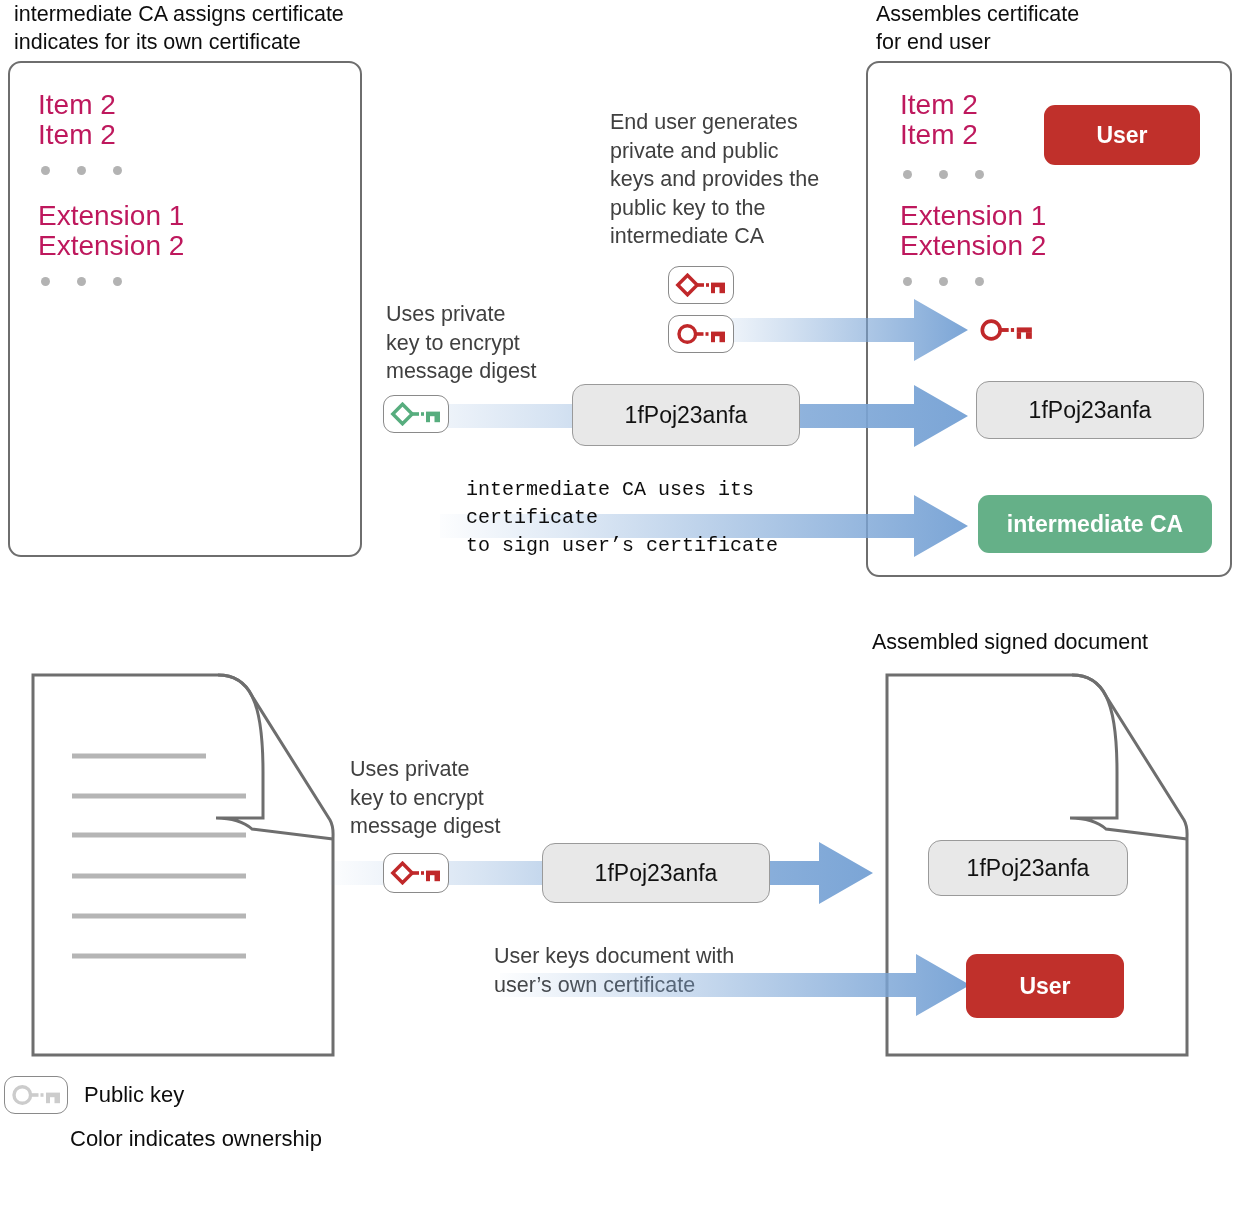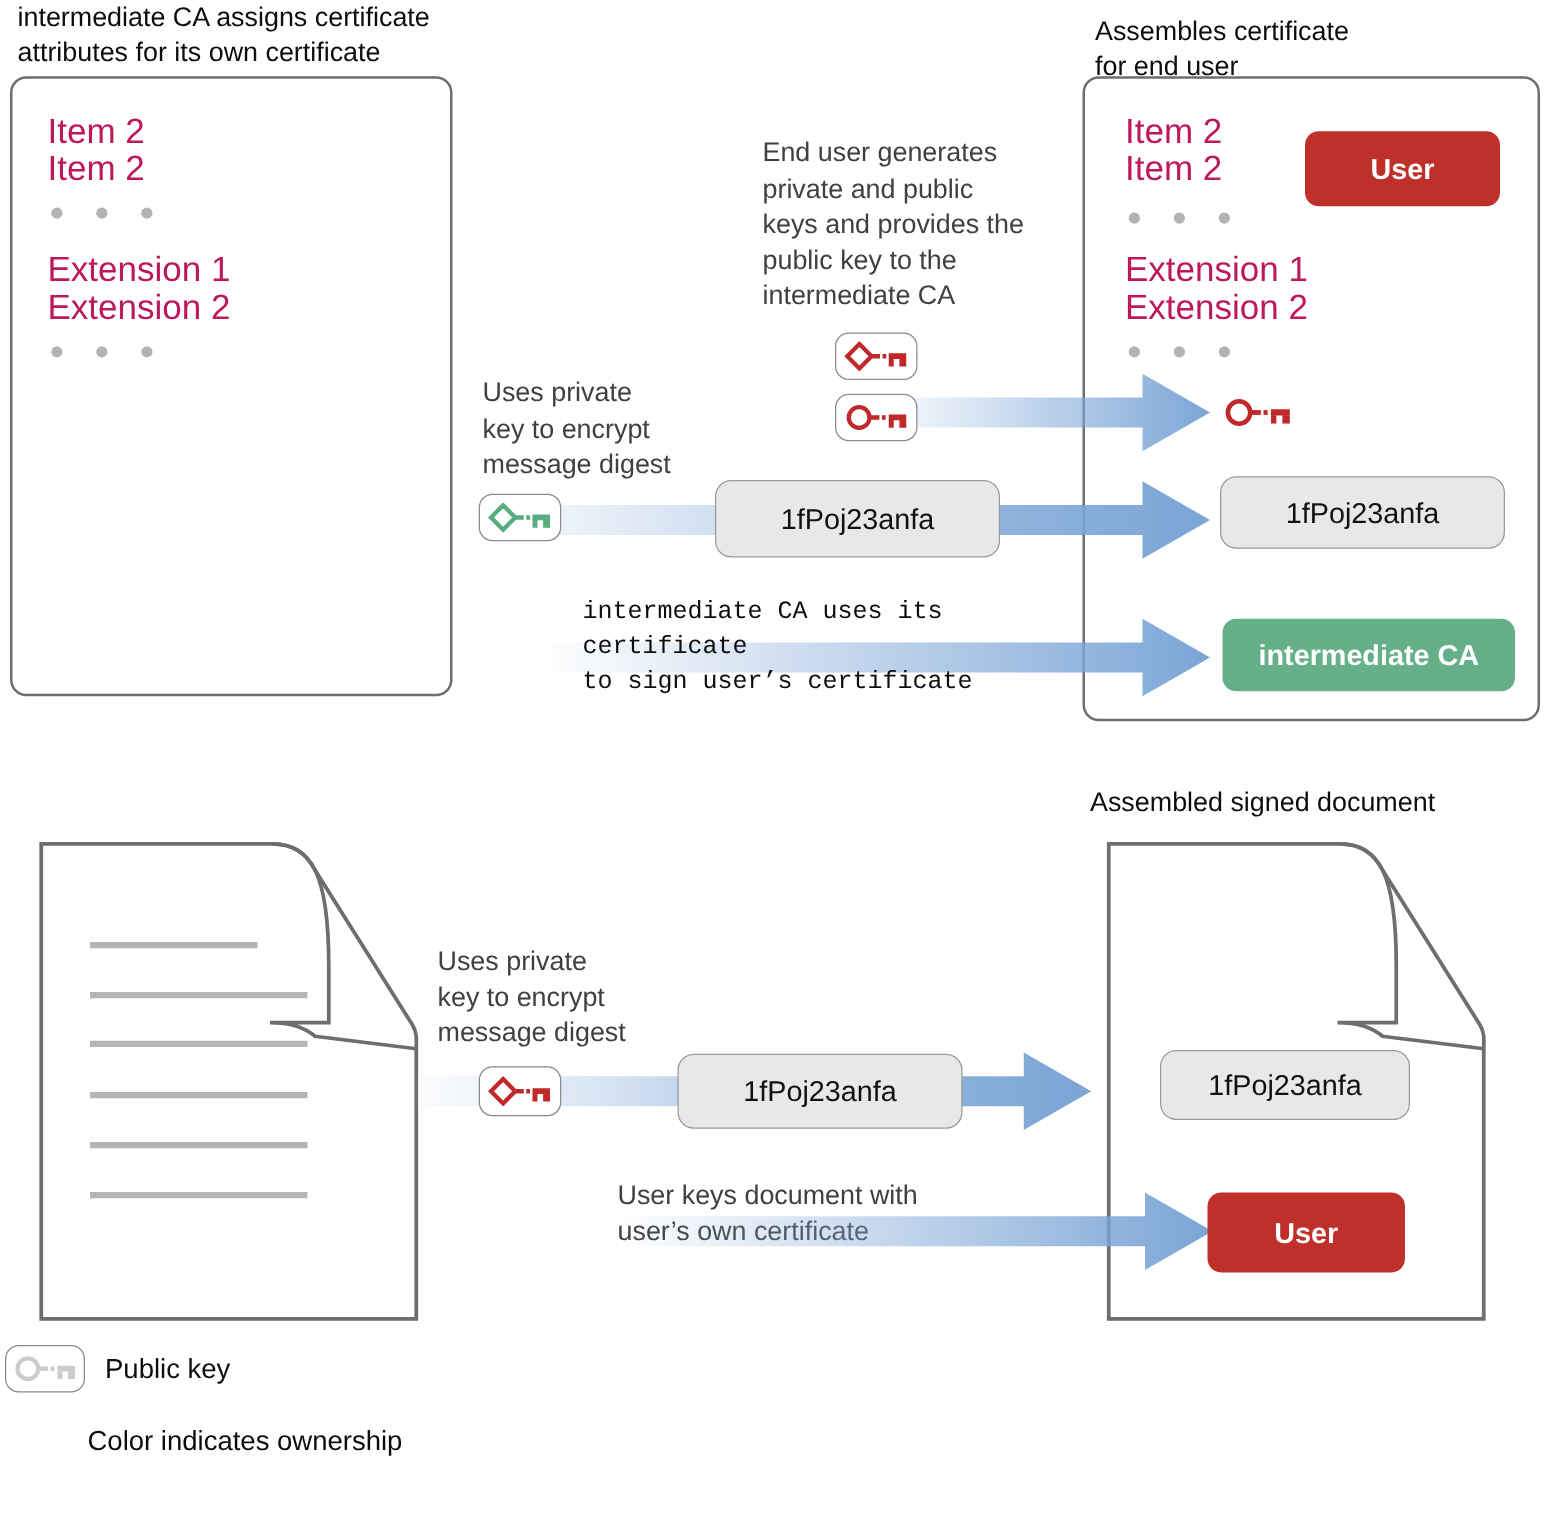--- a/index.html
+++ b/index.html
@@ -119,23 +119,23 @@
     font-size: 22px;
     color: #0d0d0d;
   }
 </style>
 </head>
 <body>
 
 <div id="canvas">
 
   <div class="abs caption" style="left:14px; top:0px; width:420px;">intermediate CA assigns certificate
-attributes for its own certificate</div>
-
-  <div class="abs caption" style="left:876px; top:11px; width:340px;">Assembles certificate
+indicates for its own certificate</div>
+
+  <div class="abs caption" style="left:876px; top:0px; width:340px;">Assembles certificate
 for end user</div>
 
   <div class="abs cert-box" style="left:8px; top:61px; width:354px; height:496px;"></div>
   <div class="abs cert-line" style="left:38px; top:90px;">Item 2</div>
   <div class="abs cert-line" style="left:38px; top:120px;">Item 2</div>
   <div class="abs dots" style="left:41px; top:166px;">
     <i></i>
       <i></i>
       <i></i>
   </div>
@@ -354,16 +354,16 @@
           <rect x="30.5" y="10.2" width="3" height="3.6" fill="#cccccc"></rect>
           <rect x="36" y="9.6" width="14" height="4.6" fill="#cccccc"></rect>
           <rect x="36" y="14" width="4" height="6.2" fill="#cccccc"></rect>
           <rect x="44.5" y="14" width="5.5" height="6.2" fill="#cccccc"></rect>
         </svg>
       </span>
       <span class="legend-label">Public key</span>
     </div>
 
 
-    <div class="legend-label" style="margin-left:66px; margin-top:26px;">Color indicates ownership</div>
+    <div class="legend-label" style="margin-left:66px; margin-top:12px;">Color indicates ownership</div>
   </div>
 
 </div>
 
 </body></html>

